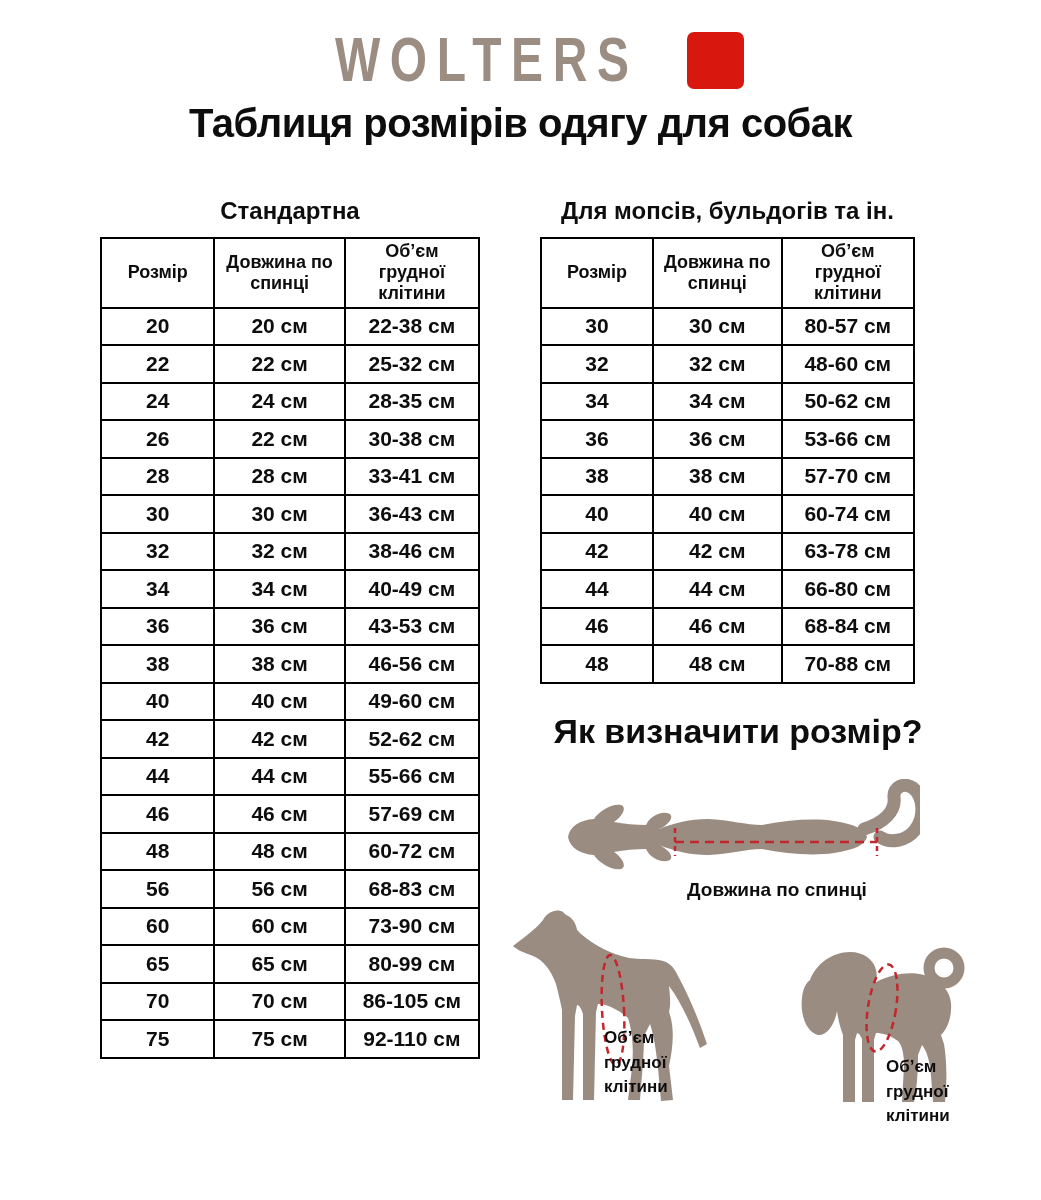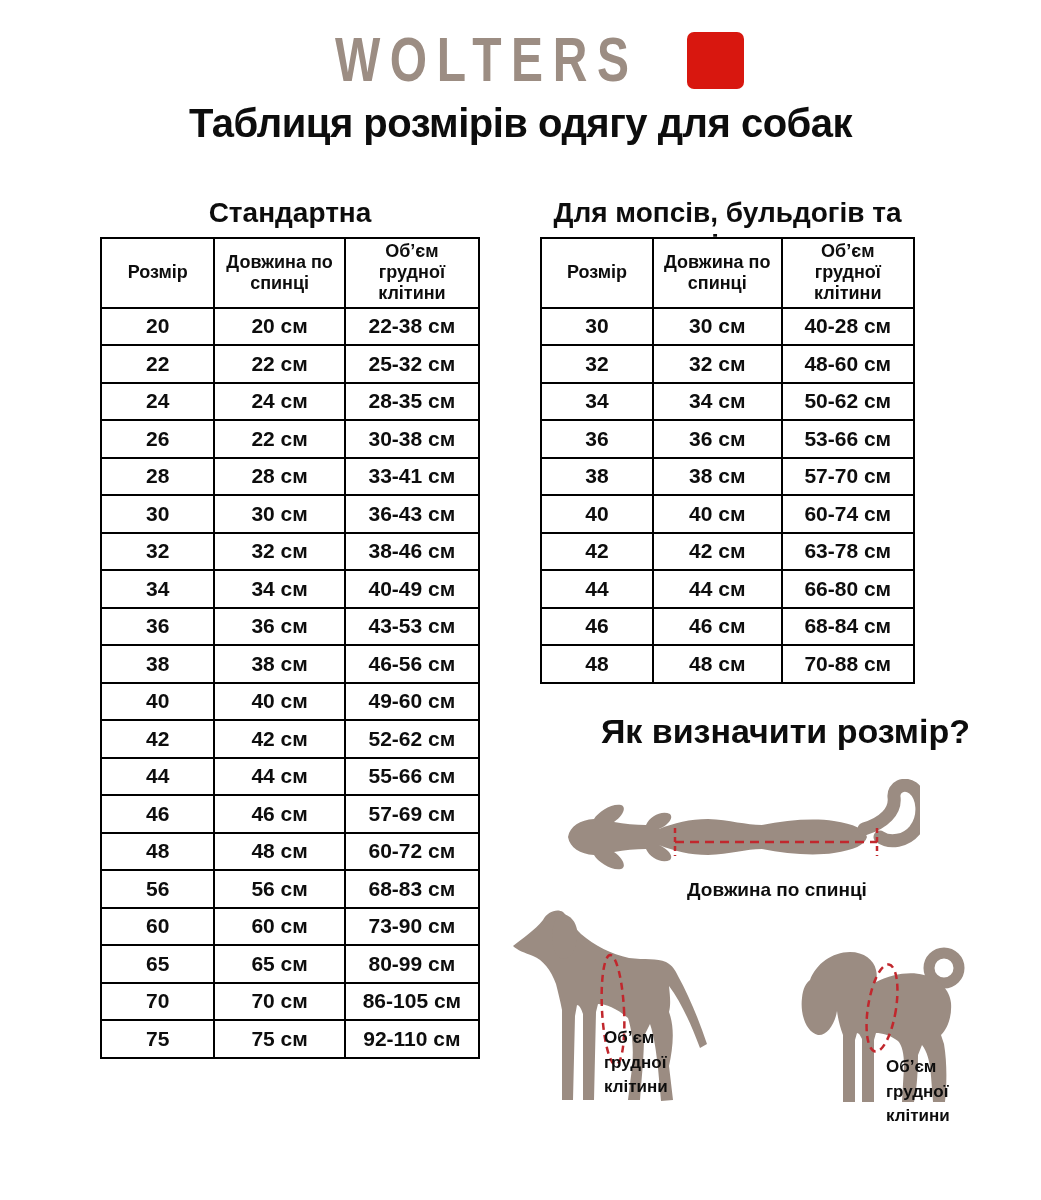--- a/index.html
+++ b/index.html
@@ -11,36 +11,36 @@
   
   .logo-row { position:absolute; top:30px; left:0; width:100%;
     display:flex; justify-content:center; align-items:center; gap:10px; }
   .logo-text { display:inline-block; font-weight:bold; font-size:60px; line-height:1;
     letter-spacing:12px; transform:scale(0.80,1.06); transform-origin:center;
     color:var(--logo-taupe); }
   .logo-square { width:57px; height:57px; border-radius:7px; background:var(--logo-red); }
   
   .main-title { position:absolute; top:101px; left:0; width:100%; text-align:center;
     font-size:40px; font-weight:bold; letter-spacing:-0.5px; color:#0d0d0d; }
-  .tbl-title { position:absolute; top:197px; font-size:28px; font-weight:bold;
+  .tbl-title { position:absolute; top:197px; font-size:24px; font-weight:bold;
     text-align:center; color:#0d0d0d; }
   #left-title  { left:100px; width:380px; }
   #right-title { left:540px; width:375px; }
   
   table { border-collapse:collapse; position:absolute; top:237px; table-layout:fixed;
     background:#fff; }
   #standard-table { left:100px; width:380px; }
   #pugs-table     { left:540px; width:375px; }
   th, td { border:2px solid #000; text-align:center; vertical-align:middle;
     font-weight:bold; color:#0d0d0d; }
   th { font-size:18px; height:50px; line-height:1.18; padding:2px 8px; }
   td { font-size:21px; height:37.5px; padding:0 4px; }
   col.c1 { width:30%; } col.c2 { width:34.5%; } col.c3 { width:35.5%; }
   
-  .howto-title { position:absolute; left:480px; top:712px; width:490px; text-align:right;
+  .howto-title { position:absolute; left:480px; top:712px; width:490px; text-align:center;
     font-size:34px; font-weight:bold; color:#0d0d0d;padding-left:26px; }
   .topdog-svg { position:absolute; left:562px; top:779px; width:358px; height:103px; }
   .backlength-label { position:absolute; left:617px; top:879px; width:320px;
     text-align:center; font-size:19px; font-weight:bold; color:#0d0d0d; }
   .dog1-svg { position:absolute; left:503px; top:902px; width:225px; height:205px; }
   .dog2-svg { position:absolute; left:792px; top:938px; width:200px; height:170px; }
   .chest-label { position:absolute; width:80px; font-size:17px; font-weight:bold;
     line-height:1.45; color:#0d0d0d; }
   #chest-label-1 { left:604px; top:1026px; }
   #chest-label-2 { left:886px; top:1055px; }
@@ -190,21 +190,21 @@
         <tr>
           <th>Розмір</th>
           <th>Довжина по спинці</th>
           <th>Об’єм грудної клітини</th>
         </tr>
       </thead>
     <tbody>
         <tr>
           <td>30</td>
           <td>30 см</td>
-          <td>40-28 см</td>
+          <td>80-57 см</td>
         </tr>
         <tr>
           <td>32</td>
           <td>32 см</td>
           <td>48-60 см</td>
         </tr>
         <tr>
           <td>34</td>
           <td>34 см</td>
           <td>50-62 см</td>

